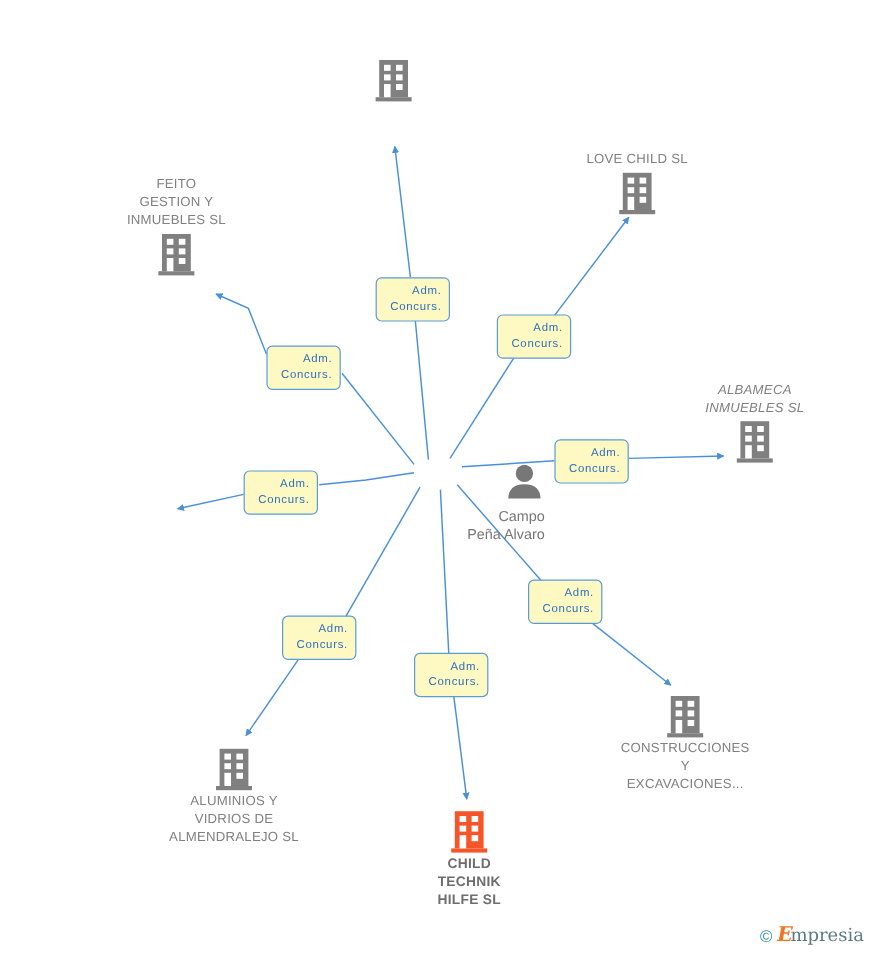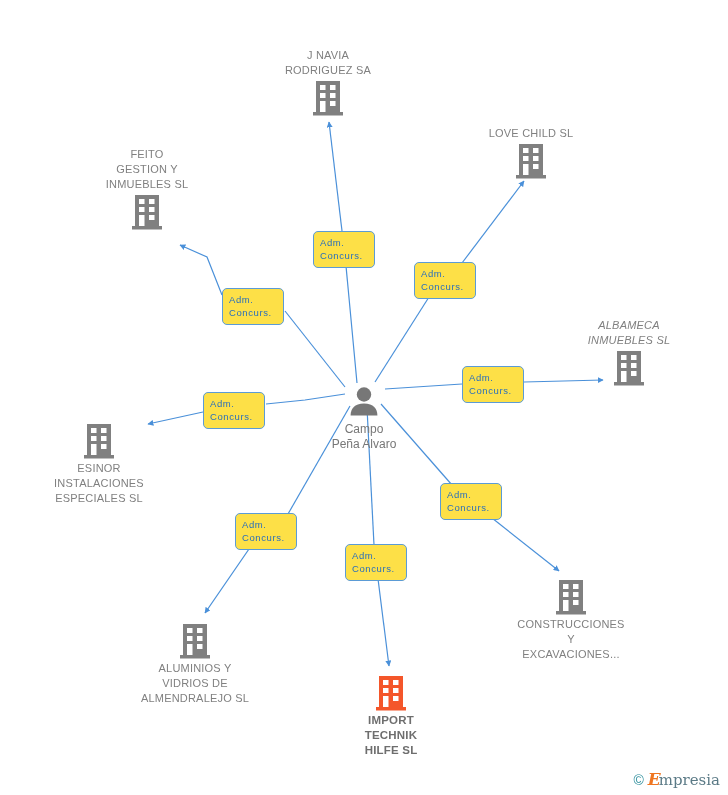--- a/index.html
+++ b/index.html
@@ -70,28 +70,28 @@
     line-height: 15px;
     color: #777777;
     white-space: pre-line;
     margin-top: 2px;
   }
 
   
   .edge-label {
     position: absolute;
     box-sizing: border-box;
-    background: #fde047;
+    background: #fef9c3;
     border: 1px solid #5b9bd5;
     border-radius: 5px;
     color: #2a6fbb;
     font-size: 9.5px;
     line-height: 13px;
     letter-spacing: 0.6px;
-    text-align: left;
+    text-align: right;
     padding: 4px 6px 5px 6px;
     white-space: pre-line;
     width: 62px;
     margin-left: -31px;
     margin-top: -17px;
   }
 
   
   #watermark {
     position: absolute;
@@ -193,22 +193,20 @@
   <div class="edge-label" style="left:471px; top:500px;">Adm.
 Concurs.</div>
 
   <div class="edge-label" style="left:266px; top:530px;">Adm.
 Concurs.</div>
 
   <div class="edge-label" style="left:376px; top:561px;">Adm.
 Concurs.</div>
 
   <div class="node label-above" style="left:328px; top:48px;">
-    <span class="node-label">J NAVIA
-RODRIGUEZ SA</span>
     <span class="icon-wrap">
       <svg width="34" height="38" viewBox="0 0 34 38">
         <rect x="5" y="2" width="24" height="31" fill="#808080"></rect>
         <rect x="2" y="33" width="30" height="3.5" fill="#808080"></rect>
         <rect x="9" y="6" width="5.5" height="5" fill="#ffffff"></rect>
         <rect x="19" y="6" width="5.5" height="5" fill="#ffffff"></rect>
         <rect x="9" y="14" width="5.5" height="5" fill="#ffffff"></rect>
         <rect x="19" y="14" width="5.5" height="5" fill="#ffffff"></rect>
         <rect x="9" y="22" width="5.5" height="11" fill="#ffffff"></rect>
         <rect x="19" y="22" width="5.5" height="5" fill="#ffffff"></rect>
@@ -260,37 +258,20 @@
         <rect x="9" y="6" width="5.5" height="5" fill="#ffffff"></rect>
         <rect x="19" y="6" width="5.5" height="5" fill="#ffffff"></rect>
         <rect x="9" y="14" width="5.5" height="5" fill="#ffffff"></rect>
         <rect x="19" y="14" width="5.5" height="5" fill="#ffffff"></rect>
         <rect x="9" y="22" width="5.5" height="11" fill="#ffffff"></rect>
         <rect x="19" y="22" width="5.5" height="5" fill="#ffffff"></rect>
       </svg>
     </span>
   </div>
 
-  <div class="node label-below" style="left:99px; top:422px;">
-    <span class="icon-wrap">
-      <svg width="34" height="38" viewBox="0 0 34 38">
-        <rect x="5" y="2" width="24" height="31" fill="#808080"></rect>
-        <rect x="2" y="33" width="30" height="3.5" fill="#808080"></rect>
-        <rect x="9" y="6" width="5.5" height="5" fill="#ffffff"></rect>
-        <rect x="19" y="6" width="5.5" height="5" fill="#ffffff"></rect>
-        <rect x="9" y="14" width="5.5" height="5" fill="#ffffff"></rect>
-        <rect x="19" y="14" width="5.5" height="5" fill="#ffffff"></rect>
-        <rect x="9" y="22" width="5.5" height="11" fill="#ffffff"></rect>
-        <rect x="19" y="22" width="5.5" height="5" fill="#ffffff"></rect>
-      </svg>
-    </span>
-    <span class="node-label">ESINOR
-INSTALACIONES
-ESPECIALES SL</span>
-  </div>
 
   <div class="node label-below" style="left:571px; top:578px;">
     <span class="icon-wrap">
       <svg width="34" height="38" viewBox="0 0 34 38">
         <rect x="5" y="2" width="24" height="31" fill="#808080"></rect>
         <rect x="2" y="33" width="30" height="3.5" fill="#808080"></rect>
         <rect x="9" y="6" width="5.5" height="5" fill="#ffffff"></rect>
         <rect x="19" y="6" width="5.5" height="5" fill="#ffffff"></rect>
         <rect x="9" y="14" width="5.5" height="5" fill="#ffffff"></rect>
         <rect x="19" y="14" width="5.5" height="5" fill="#ffffff"></rect>
@@ -327,26 +308,26 @@
         <rect x="5" y="2" width="24" height="31" fill="#f4562a"></rect>
         <rect x="2" y="33" width="30" height="3.5" fill="#f4562a"></rect>
         <rect x="9" y="6" width="5.5" height="5" fill="#ffffff"></rect>
         <rect x="19" y="6" width="5.5" height="5" fill="#ffffff"></rect>
         <rect x="9" y="14" width="5.5" height="5" fill="#ffffff"></rect>
         <rect x="19" y="14" width="5.5" height="5" fill="#ffffff"></rect>
         <rect x="9" y="22" width="5.5" height="11" fill="#ffffff"></rect>
         <rect x="19" y="22" width="5.5" height="5" fill="#ffffff"></rect>
       </svg>
     </span>
-    <span class="node-label">IMPORT
+    <span class="node-label">CHILD
 TECHNIK
 HILFE SL</span>
   </div>
 
-  <div class="person-node" style="left:364px; top:386px;">
+  <div class="person-node" style="left:364px; top:386px;text-align:right;">
     <span class="icon-wrap">
       <svg width="34" height="30" viewBox="0 0 34 30">
         <circle cx="17" cy="8.5" r="7.2" fill="#777777"></circle>
         <path d="M17 17.5 C7.5 17.5 3.6 22.5 3.6 29.5 L30.4 29.5 C30.4 22.5 26.5 17.5 17 17.5 Z" fill="#777777"></path>
       </svg>
     </span>
     <span class="node-label">Campo
 Peña Alvaro</span>
   </div>
 

